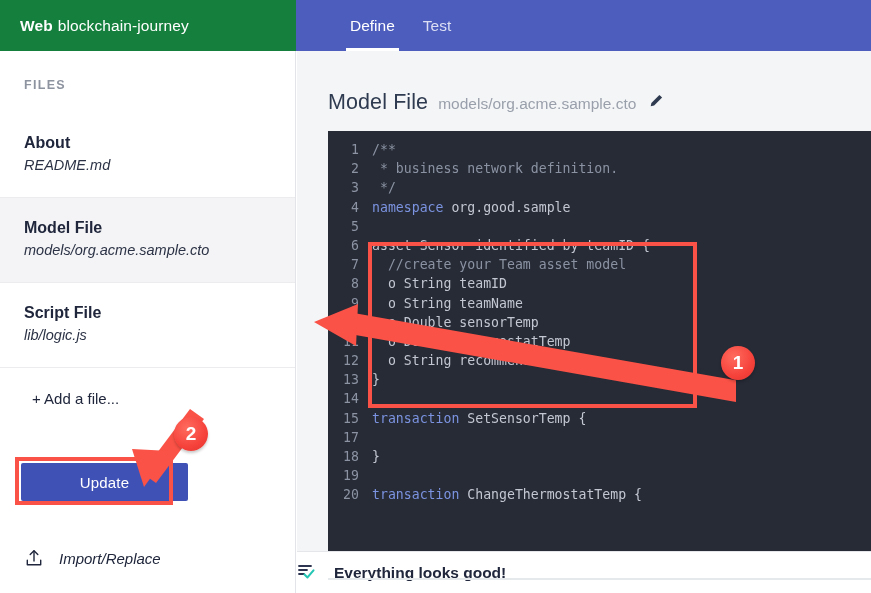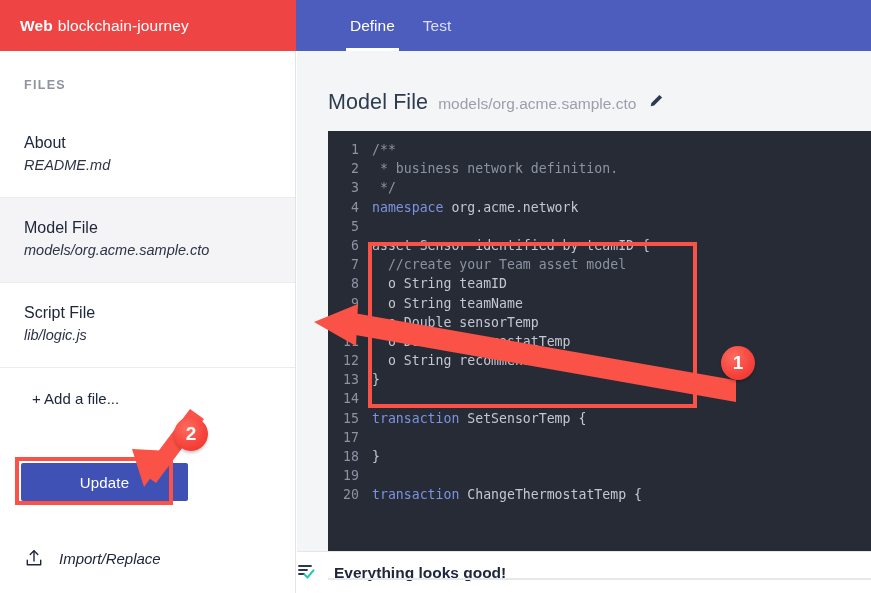--- a/index.html
+++ b/index.html
@@ -31,21 +31,21 @@
   }
   .brand {
     width: 296px;
     height: 51px;
     display: flex;
     align-items: center;
     padding-left: 20px;
     color: #ffffff;
     font-size: 15.5px;
     letter-spacing: .1px;
-    background: #ef4444;
+    background: #15803d;
   }
   .brand .brand-strong { font-weight: bold; margin-right: 5px; }
   .brand .brand-rest { font-weight: normal; }
 
   .tabs {
     flex: 1;
     display: flex;
     align-items: stretch;
     padding-left: 40px;
     background: #4c5dbd;
@@ -91,21 +91,21 @@
     cursor: pointer;
     border-top: 1px solid #ececef;
     border-bottom: 1px solid #ececef;
     margin-top: -1px;
     background: #ffffff;
   }
   .file-item:first-of-type { border-top: none; }
   .file-item.selected { background: #f4f4f6; }
   .file-title {
     font-size: 16px;
-    font-weight: normal;
+    font-weight: bold;
     color: #20273c;
     line-height: 1.45;
   }
   .file-path {
     font-size: 14.5px;
     font-style: italic;
     color: #2c3346;
     line-height: 1.5;
     margin-top: 1px;
   }
@@ -333,21 +333,21 @@
           <path d="M11.4 1.9l2.7 2.7-8 8-3.4.7.7-3.4z" fill="#2e3a4f"></path>
         </svg>
       </span>
     </div>
 
     <div class="editor">
       <div id="code-lines">
           <div class="code-line"><span class="ln">1</span><span class="code"><span class="tk-comment">/**</span></span></div>
           <div class="code-line"><span class="ln">2</span><span class="code"><span class="tk-comment"> * business network definition.</span></span></div>
           <div class="code-line"><span class="ln">3</span><span class="code"><span class="tk-comment"> */</span></span></div>
-          <div class="code-line"><span class="ln">4</span><span class="code"><span class="tk-keyword">namespace</span><span class="tk-plain"> org.acme.network</span></span></div>
+          <div class="code-line"><span class="ln">4</span><span class="code"><span class="tk-keyword">namespace</span><span class="tk-plain"> org.good.sample</span></span></div>
           <div class="code-line"><span class="ln">5</span><span class="code"><span class="tk-plain"></span></span></div>
           <div class="code-line"><span class="ln">6</span><span class="code"><span class="tk-plain">asset Sensor identified by teamID {</span></span></div>
           <div class="code-line"><span class="ln">7</span><span class="code"><span class="tk-comment">  //create your Team asset model</span></span></div>
           <div class="code-line"><span class="ln">8</span><span class="code"><span class="tk-plain">  o String teamID</span></span></div>
           <div class="code-line"><span class="ln">9</span><span class="code"><span class="tk-plain">  o String teamName</span></span></div>
           <div class="code-line"><span class="ln">10</span><span class="code"><span class="tk-plain">  o Double sensorTemp</span></span></div>
           <div class="code-line"><span class="ln">11</span><span class="code"><span class="tk-plain">  o Double thermostatTemp</span></span></div>
           <div class="code-line"><span class="ln">12</span><span class="code"><span class="tk-plain">  o String recommendation</span></span></div>
           <div class="code-line"><span class="ln">13</span><span class="code"><span class="tk-plain">}</span></span></div>
           <div class="code-line"><span class="ln">14</span><span class="code"><span class="tk-plain"></span></span></div>

